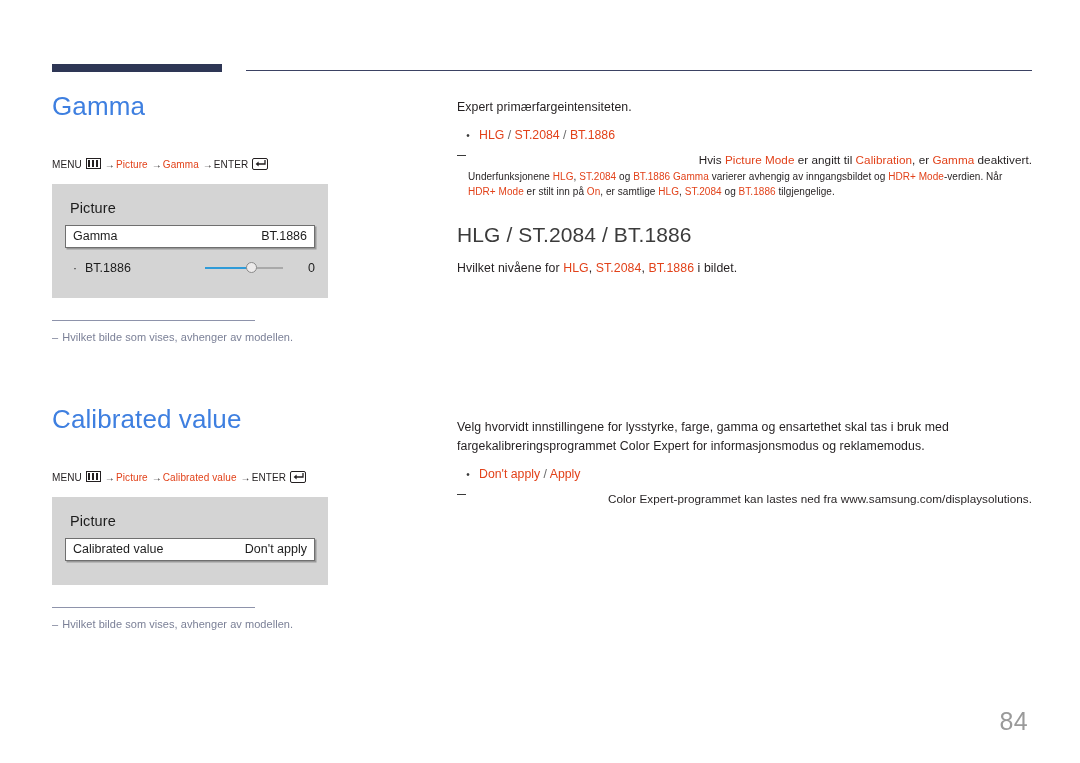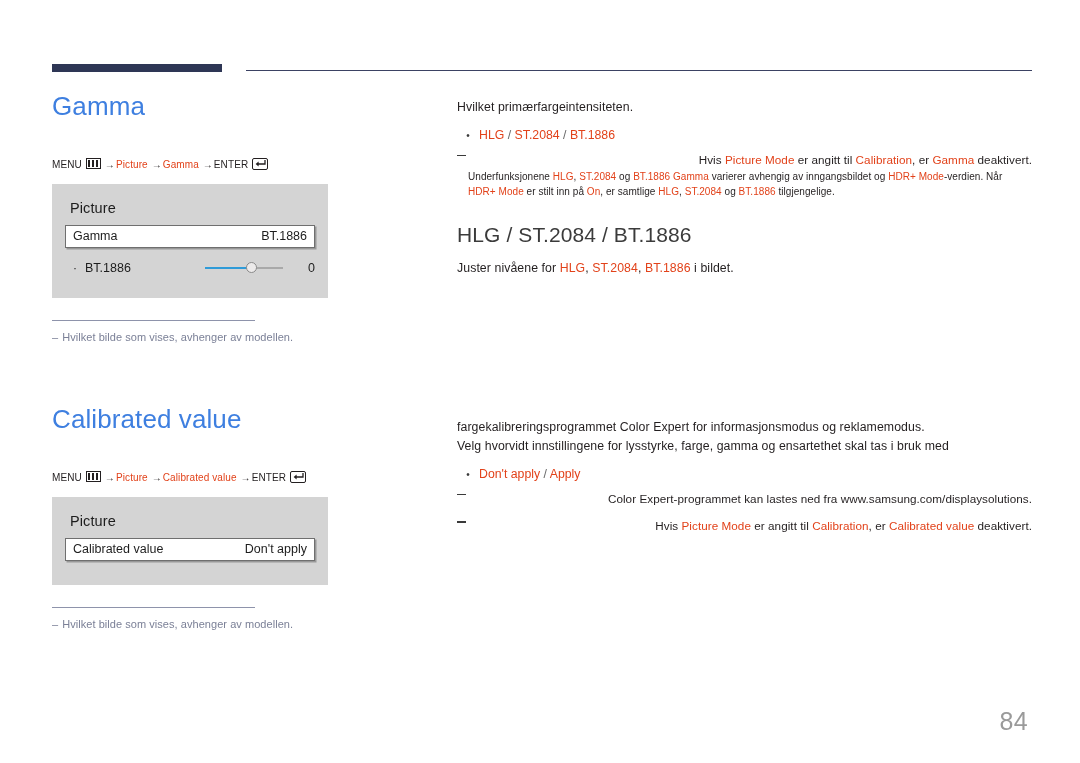--- a/index.html
+++ b/index.html
@@ -358,57 +358,53 @@
 
     <div class="footnote">
       <div class="fn-rule"></div>
       <div class="fn-text"><span class="fn-dash">–</span><span>Hvilket bilde som vises, avhenger av modellen.</span></div>
     </div>
 
   </div>
 
   <div class="col-right">
 
-    <p class="body-text">Hvilket primærfargeintensiteten.</p>
+    <p class="body-text">Expert primærfargeintensiteten.</p>
 
     <div class="bullet-line">
       <span class="bdot">•</span>
       <span><span class="accent">HLG</span><span class="sep"> / </span><span class="accent">ST.2084</span><span class="sep"> / </span><span class="accent">BT.1886</span></span>
     </div>
 
     <div class="note-line">
       <span class="nmark"></span>
       <span class="ntext"><span>Hvis </span><span class="accent">Picture Mode</span><span> er angitt til </span><span class="accent">Calibration</span><span>, er </span><span class="accent">Gamma</span><span> deaktivert.</span></span>
     </div>
 
     <div class="note-cont"><span>Underfunksjonene </span><span class="accent">HLG</span><span>, </span><span class="accent">ST.2084</span><span> og </span><span class="accent">BT.1886 Gamma</span><span> varierer avhengig av inngangsbildet og </span><span class="accent">HDR+ Mode</span><span>-verdien. Når </span><span class="accent">HDR+ Mode</span><span> er stilt inn på </span><span class="accent">On</span><span>, er samtlige </span><span class="accent">HLG</span><span>, </span><span class="accent">ST.2084</span><span> og </span><span class="accent">BT.1886</span><span> tilgjengelige.</span></div>
 
     <div style="height:24px"></div>
 
     <h2 class="sub-title">HLG / ST.2084 / BT.1886</h2>
 
-    <p class="body-text"><span>Juster nivåene for </span><span class="accent">HLG</span><span>, </span><span class="accent">ST.2084</span><span>, </span><span class="accent">BT.1886</span><span> i bildet.</span></p>
+    <p class="body-text"><span>Hvilket nivåene for </span><span class="accent">HLG</span><span>, </span><span class="accent">ST.2084</span><span>, </span><span class="accent">BT.1886</span><span> i bildet.</span></p>
 
     <div style="height:140px"></div>
 
+    <p class="body-text">Velg hvorvidt innstillingene for lysstyrke, farge, gamma og ensartethet skal tas i bruk med</p>
     <p class="body-text" style="margin-top:0">fargekalibreringsprogrammet Color Expert for informasjonsmodus og reklamemodus.</p>
-    <p class="body-text">Velg hvorvidt innstillingene for lysstyrke, farge, gamma og ensartethet skal tas i bruk med</p>
 
     <div class="bullet-line">
       <span class="bdot">•</span>
       <span><span class="accent">Don't apply</span><span class="sep"> / </span><span class="accent">Apply</span></span>
     </div>
 
     <div class="note-line">
       <span class="nmark"></span>
       <span class="ntext">Color Expert-programmet kan lastes ned fra www.samsung.com/displaysolutions.</span>
     </div>
 
-    <div class="note-line" style="margin-top:10px">
-      <span class="nmark"></span>
-      <span class="ntext"><span>Hvis </span><span class="accent">Picture Mode</span><span> er angitt til </span><span class="accent">Calibration</span><span>, er </span><span class="accent">Calibrated value</span><span> deaktivert.</span></span>
-    </div>
 
   </div>
 
   <div class="page-number">84</div>
 
 </div>
 
 </body></html>

